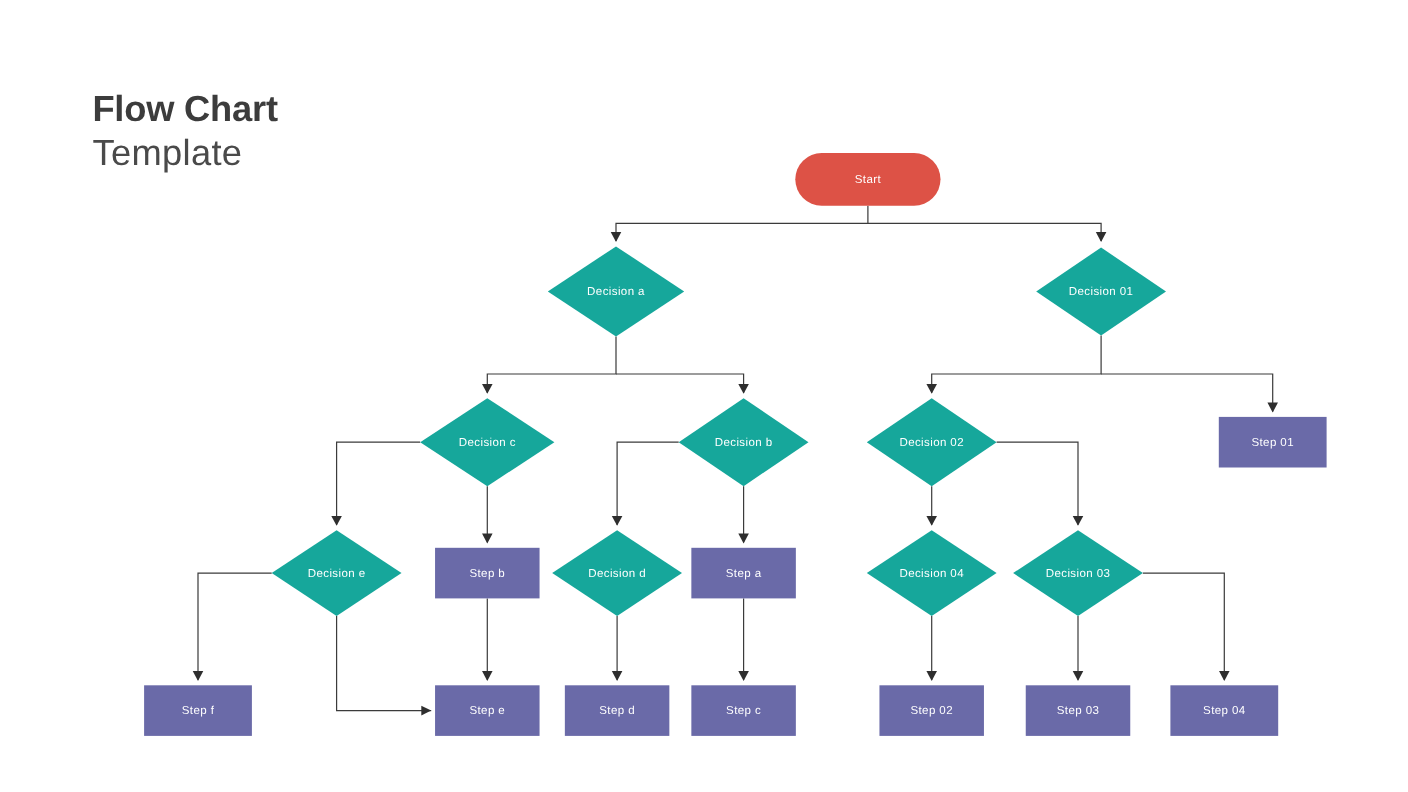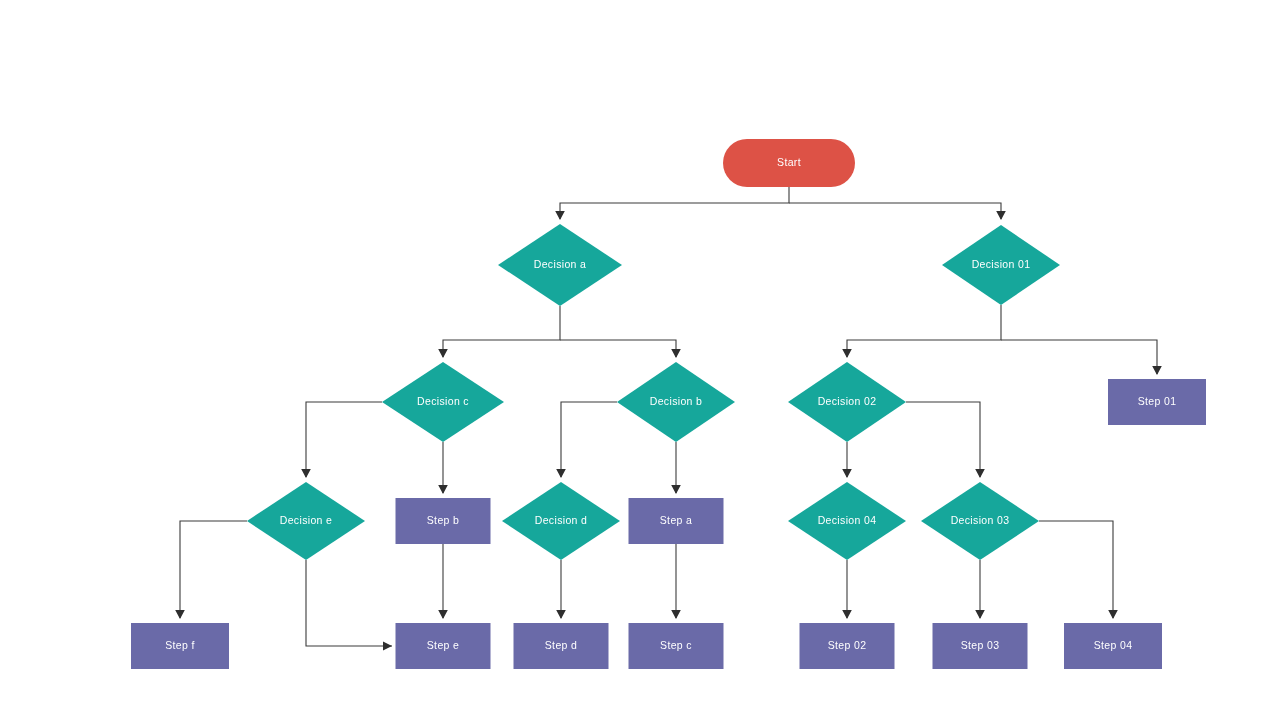--- a/index.html
+++ b/index.html
@@ -59,20 +59,22 @@
     stroke-width: 1.1;
   }
   svg .arrow-head {
     fill: #2e2e2e;
   }
 </style>
 </head>
 <body>
 
 <div class="title-block">
+  <div class="title-main">Flow Chart</div>
+  <div class="title-sub">Template</div>
 </div>
 
 <svg id="canvas" viewBox="0 0 1280 720">
   <g id="edge-layer">
       <g>
         <path d="M 789 187 L 789 203 L 560 203 L 560 219" class="connector"></path>
         <polygon points="560,220 555.2,211 564.8,211" class="arrow-head"></polygon>
       </g>
       <g>
         <path d="M 789 203 L 1001 203 L 1001 219" class="connector"></path>

